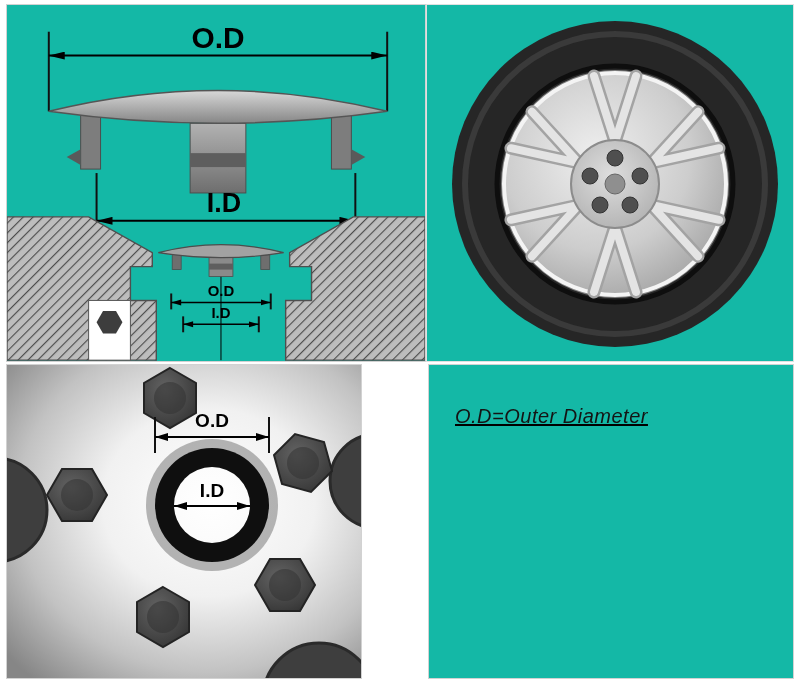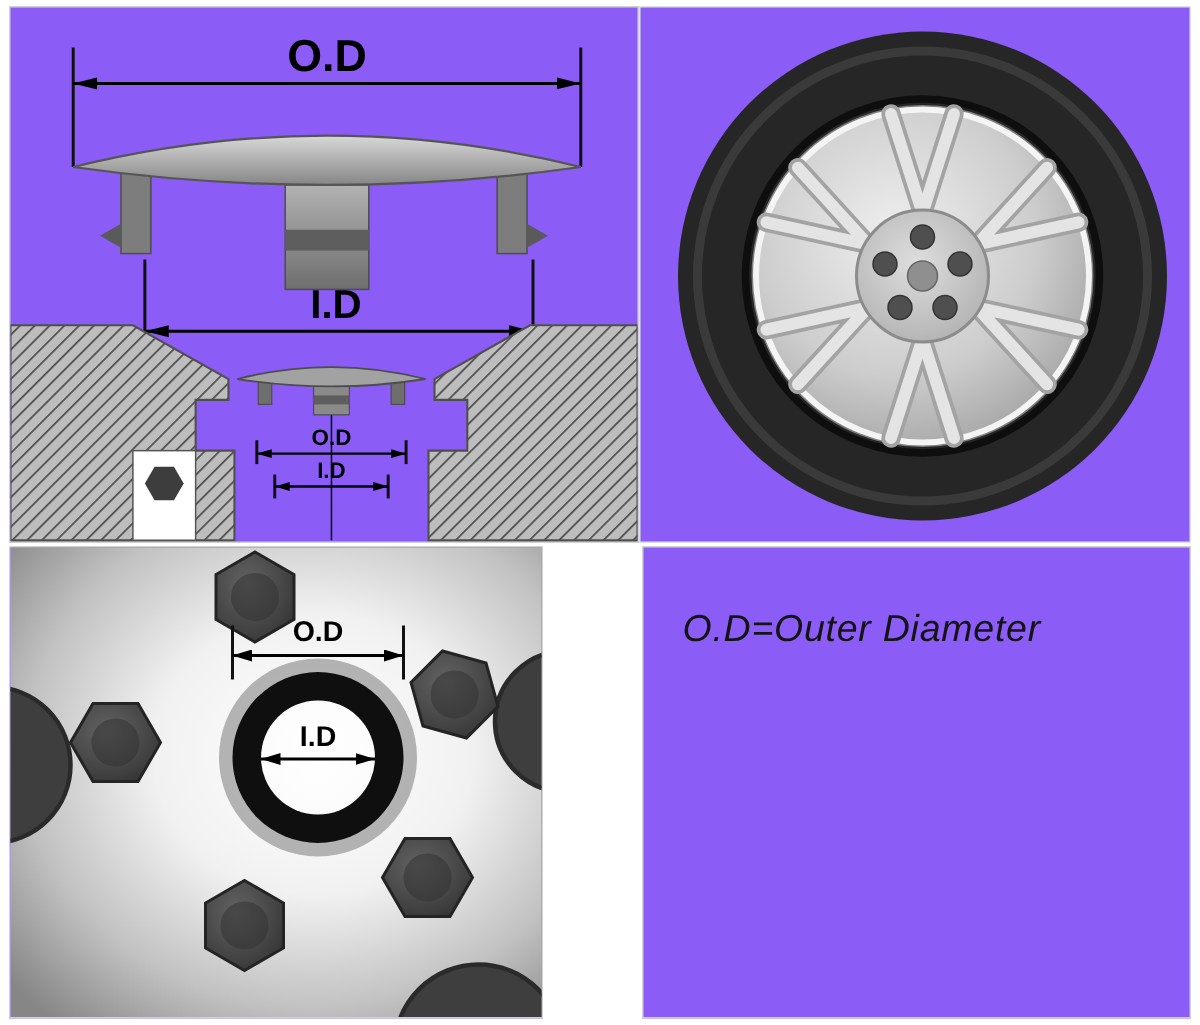--- a/index.html
+++ b/index.html
@@ -1,33 +1,33 @@
 <!DOCTYPE html>
 <html><head>
 <meta charset="utf-8">
 <style>
   html,body{margin:0;padding:0;background:#ffffff;}
   .canvas{
     position:relative;width:800px;height:683px;background:#ffffff;
     font-family:"Liberation Sans", sans-serif;overflow:hidden;
   }
-  .panel{position:absolute;box-sizing:border-box;border:1px solid #d2d2d2;background:#8b5cf6;}
+  .panel{position:absolute;box-sizing:border-box;border:1px solid #d2d2d2;background:#14b8a6;text-decoration:underline;}
   #panel-cap{left:6px;top:4px;width:420px;height:358px;}
   #panel-wheel{left:426px;top:4px;width:368px;height:358px;border-color:#e0e0e0;}
   #panel-hub{left:6px;top:364px;width:356px;height:315px;}
   #panel-legend{left:428px;top:364px;width:366px;height:315px;}
   svg{display:block;}
   .dim-line{stroke:#000;stroke-width:2;fill:none;}
   .dim-line-sm{stroke:#000;stroke-width:1.6;fill:none;}
   .tick{stroke:#111;stroke-width:2;}
   .dim-text{font-family:"Liberation Sans",sans-serif;font-weight:bold;fill:#000;}
   .legend-block{padding:40px 0 0 26px;}
   .legend-line{
     font-family:"Liberation Sans",sans-serif;font-style:italic;
-    font-size:25px;color:#141414;margin:0 0 17px 0;letter-spacing:0.5px;
+    font-size:20px;color:#141414;margin:0 0 17px 0;letter-spacing:0.5px;
   }
 </style>
 </head>
 <body>
 
 <div class="canvas">
 
   <div class="panel" id="panel-cap">
     <svg width="418" height="356" viewBox="0 0 420 356">
       <defs>

